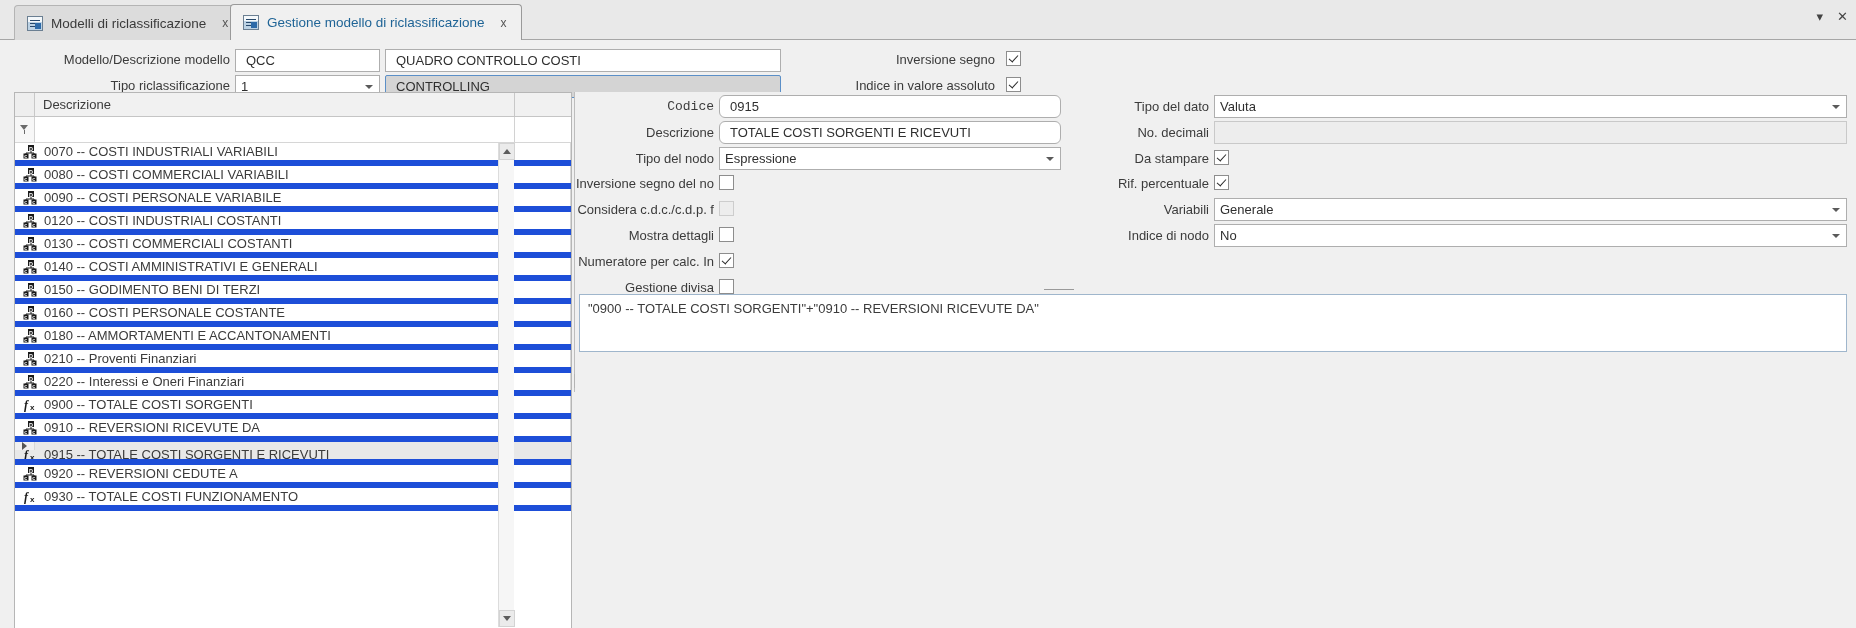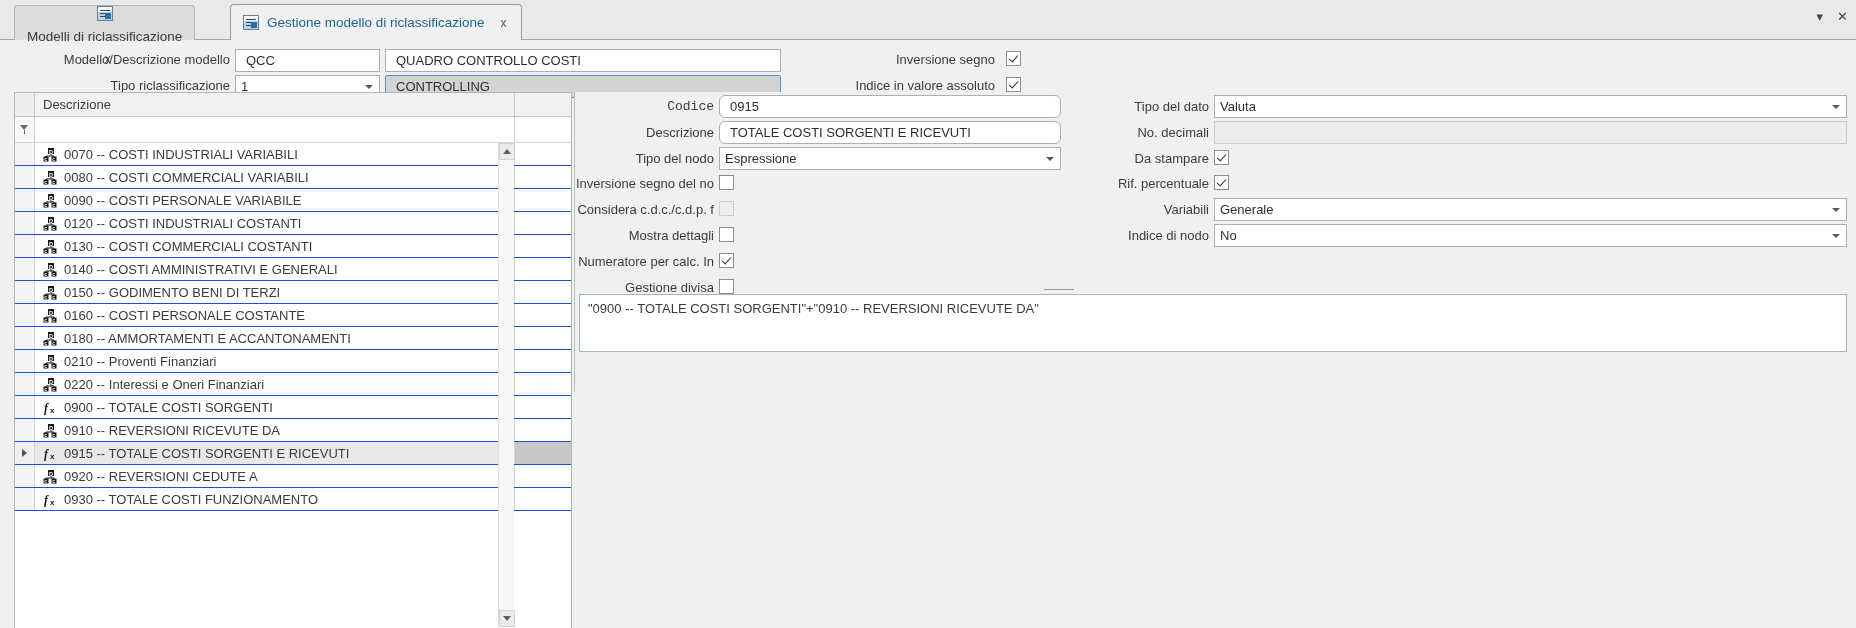--- a/index.html
+++ b/index.html
@@ -30,21 +30,21 @@
     display: flex; align-items: center;
     gap: 8px;
     padding: 0 12px 0 12px;
     border: 1px solid #b4b4b4;
     border-bottom: none;
     border-radius: 4px 4px 0 0;
     background: #dcdcdc;
     cursor: pointer;
     white-space: nowrap;
   }
-  .tab.inactive { background: #dcdcdc; color: #3b3b3b; flex-direction: column; }
+  .tab.inactive { background: #dcdcdc; color: #3b3b3b; }
   .tab.active {
     background: #f0f0f0;
     color: #1a5a86;
     height: 36px;
     top: 4px;
     border-color: #9a9a9a;
     z-index: 3;
   }
   .tab-label { font-size: 13.5px; }
   .tab.active .tab-label { color: #1f6496; }
@@ -182,22 +182,23 @@
   .funnel:after {
     content: ""; position: absolute; left: 3.5px; top: 5px;
     width: 1.5px; height: 4px; background: #6b6b6b;
   }
   .gf-col { flex: 1; border-right: 1px solid #d2d2d2; }
   .gf-last { width: 56px; }
 
   .grid-body { position: relative; height: 484px; overflow: hidden; }
   .row {
     display: flex; height: 23px;
-    border-bottom: 1px solid #1d4ed8;
-    background: #ffffff;
+    border-bottom: 6px solid #1d4ed8;
+    background: #ffffff;
+    flex-direction: column;
   }
   .row.selected { background: #e8e8e8; }
   .row-ind {
     width: 20px; border-right: 1px solid #d8d8d8;
     background: #f4f4f4;
     display: flex; align-items: center; justify-content: center;
   }
   .row.selected .row-ind { background: #f0f0f0; }
   .row-arrow {
     width: 0; height: 0;

